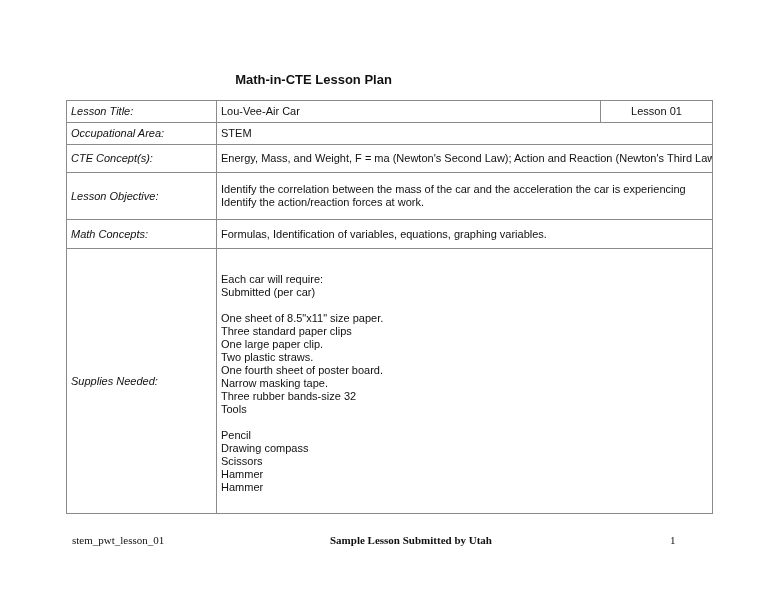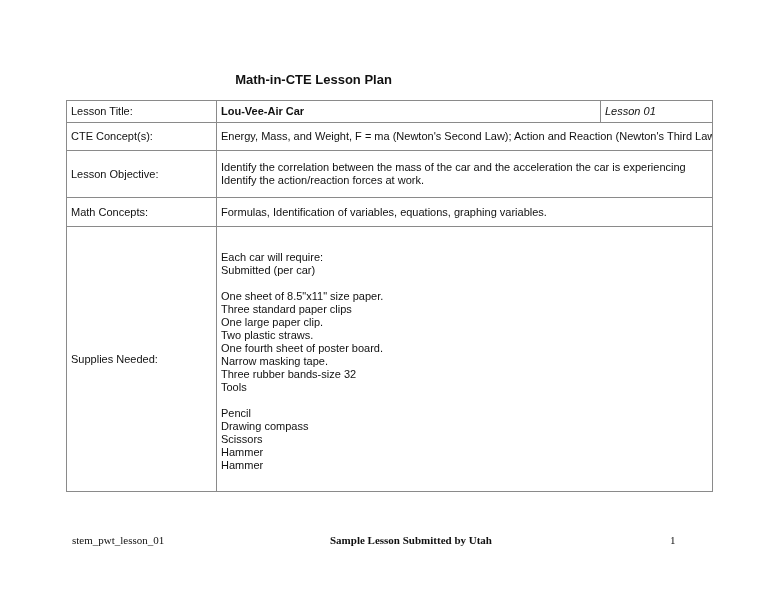--- a/index.html
+++ b/index.html
@@ -1,42 +1,46 @@
 <!DOCTYPE html>
 <html><head>
 <meta charset="utf-8">
 <style>
   html, body { margin:0; padding:0; background:#ffffff; }
   body { width:776px; height:600px; position:relative; overflow:hidden; font-family:"Liberation Sans", sans-serif; color:#111; }
   .title { position:absolute; left:0; width:627px; top:72px; text-align:center; font-weight:bold; font-size:13px; }
   table.plan { position:absolute; left:66px; top:100px; width:646px; border-collapse:collapse; table-layout:fixed; font-size:11px; }
   table.plan td { border:1px solid #8a8a8a; padding:2px 4px; vertical-align:middle; line-height:13px; overflow:hidden; white-space:nowrap; }
-  td.label { width:142px;margin-left:6px; }
-  td.lesson-num { font-style:italic; text-align:left; width:102px; }
-  td.bold { font-weight:bold; }
+  td.label { font-style:italic; width:142px;margin-left:6px; }
+  td.lesson-num { text-align:center; width:102px; }
+  td.bold { font-weight:normal; }
   td.wrap { white-space:normal; }
   .line { display:block; min-height:13px; }
   .footer { position:absolute; top:534px; font-family:"Liberation Serif", serif; font-size:11px; }
 </style>
 </head>
 <body>
 
 <div class="title">Math-in-CTE Lesson Plan</div>
 
 <table class="plan">
   <colgroup>
       <col style="width:150px">
       <col style="width:384px">
       <col style="width:112px">
     </colgroup>
   <tbody>
       <tr style="height:22px">
     <td class="label">Lesson Title:</td>
     <td class="bold">Lou-Vee-Air Car</td>
     <td class="lesson-num">Lesson 01</td>
+  </tr>
+  <tr style="height:22px">
+    <td class="label">Occupational Area:</td>
+    <td colspan="2">STEM</td>
   </tr>
   <tr style="height:28px">
     <td class="label">CTE Concept(s):</td>
     <td colspan="2" class="wrap">Energy, Mass, and Weight, F = ma (Newton's Second Law); Action and Reaction (Newton's Third Law)</td>
   </tr>
   <tr style="height:47px">
     <td class="label">Lesson Objective:</td>
     <td colspan="2">
       <span class="line">Identify the correlation between the mass of the car and the acceleration the car is experiencing</span>
       <span class="line">Identify the action/reaction forces at work.</span>

